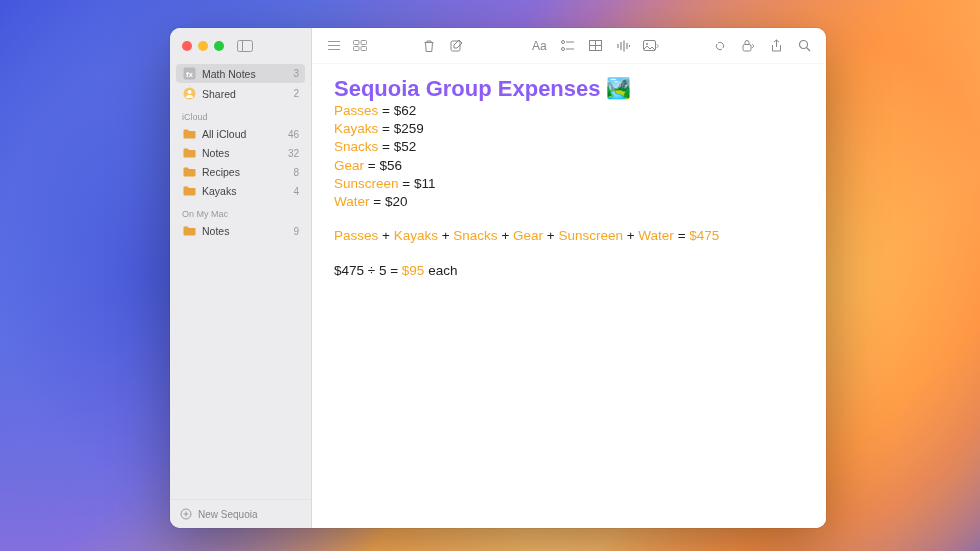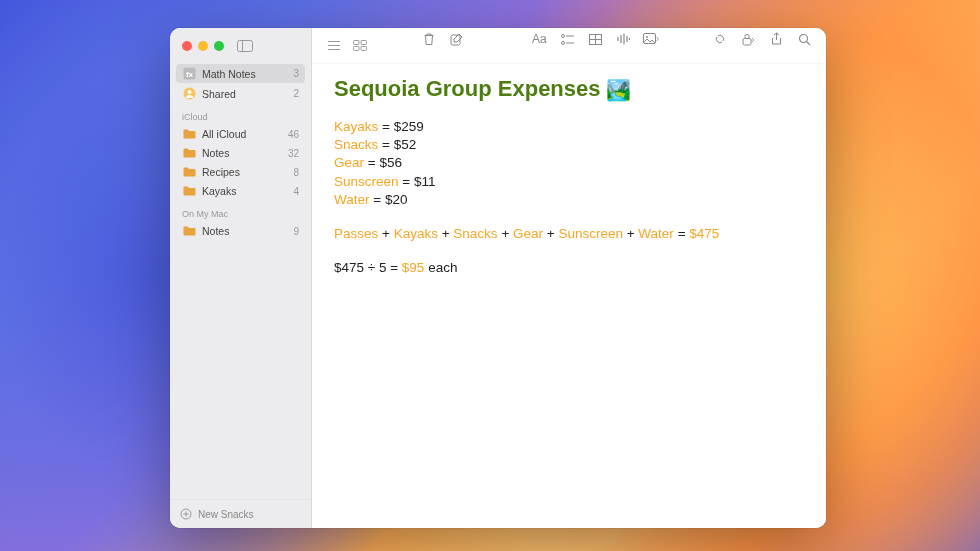--- a/index.html
+++ b/index.html
@@ -85,20 +85,21 @@
     }
     .main {
       flex: 1;
       display: flex;
       flex-direction: column;
       background: #fff;
     }
     .toolbar {
       height: 36px;
       display: flex;
+      align-items: center;
       padding: 0 10px;
       gap: 4px;
       color: #888;
       border-bottom: 1px solid rgba(0,0,0,0.03);
     }
     .tb-group { display: flex; align-items: center; gap: 2px; }
     .tb-btn {
       width: 24px; height: 22px;
       display: flex; align-items: center; justify-content: center;
       border-radius: 4px;
@@ -113,24 +114,23 @@
     }
     .note-date {
       text-align: center;
       font-size: 11px;
       color: #999;
       margin-bottom: 14px;
     }
     .note-title {
       font-size: 22px;
       font-weight: 700;
-      color: #4d7c0f;
-      margin-bottom: 16px;
-      display: flex;
-      align-items: flex-end;
+      color: #8b5cf6;
+      display: flex;
+      align-items: flex-start;
       gap: 6px;
     }
     .emoji-mtn { font-size: 20px; }
     .note-body { font-size: 13.5px; line-height: 1.35; color: #222; }
     .note-body p { margin-bottom: 0; }
     .var { color: #f5a623; }
     .note-body .spacer { height: 16px; }
     svg { display: block; }
   </style>
 </head>
@@ -229,21 +229,21 @@
           </div>
         </div>
     </div>
 
     <div class="sidebar-footer">
       <svg width="12" height="12" viewBox="0 0 12 12">
           <circle cx="6" cy="6" r="5" fill="none" stroke="#999" stroke-width="1"></circle>
           <line x1="6" y1="3.5" x2="6" y2="8.5" stroke="#999" stroke-width="1"></line>
           <line x1="3.5" y1="6" x2="8.5" y2="6" stroke="#999" stroke-width="1"></line>
         </svg>
-      <span>New Snacks</span>
+      <span>New Sequoia</span>
     </div>
   </div>
 
   <div class="main">
     <div class="toolbar">
       <div class="tb-group">
         <div class="tb-btn">
           <svg width="14" height="11" viewBox="0 0 14 11">
               <line x1="1" y1="1.5" x2="13" y2="1.5" stroke="#999" stroke-width="1.2"></line>
               <line x1="1" y1="5.5" x2="13" y2="5.5" stroke="#999" stroke-width="1.2"></line>
@@ -334,20 +334,21 @@
       </div>
     </div>
 
     <div class="note-content">
       <div class="note-title">
         <span>Sequoia Group Expenses</span>
         <span class="emoji-mtn">🏞️</span>
       </div>
       <div class="note-body">
         <div id="lines-container">
+            <p><span class="var">Passes</span><span> = $62</span></p>
             <p><span class="var">Kayaks</span><span> = $259</span></p>
             <p><span class="var">Snacks</span><span> = $52</span></p>
             <p><span class="var">Gear</span><span> = $56</span></p>
             <p><span class="var">Sunscreen</span><span> = $11</span></p>
             <p><span class="var">Water</span><span> = $20</span></p>
           </div>
         <div class="spacer"></div>
         <p id="sum-line"><span class="var">Passes</span> + <span class="var">Kayaks</span> + <span class="var">Snacks</span> + <span class="var">Gear</span> + <span class="var">Sunscreen</span> + <span class="var">Water</span> = <span class="var">$475</span></p>
         <div class="spacer"></div>
         <p id="div-line">$475 ÷ 5  =  <span class="var">$95</span> each</p>

